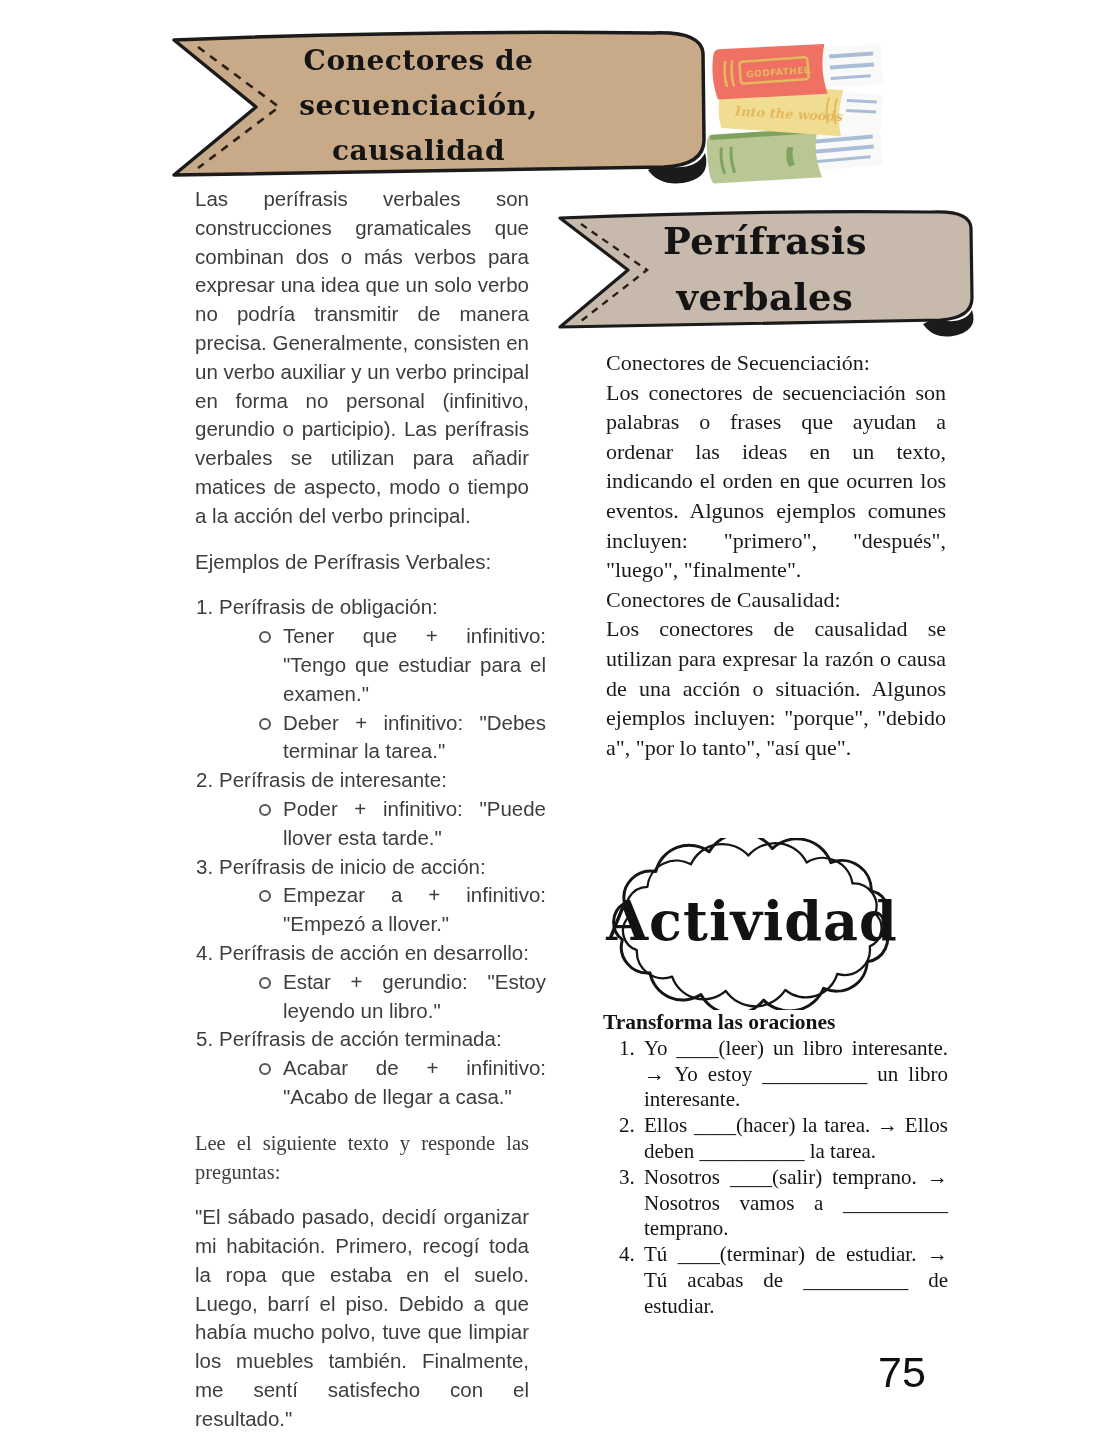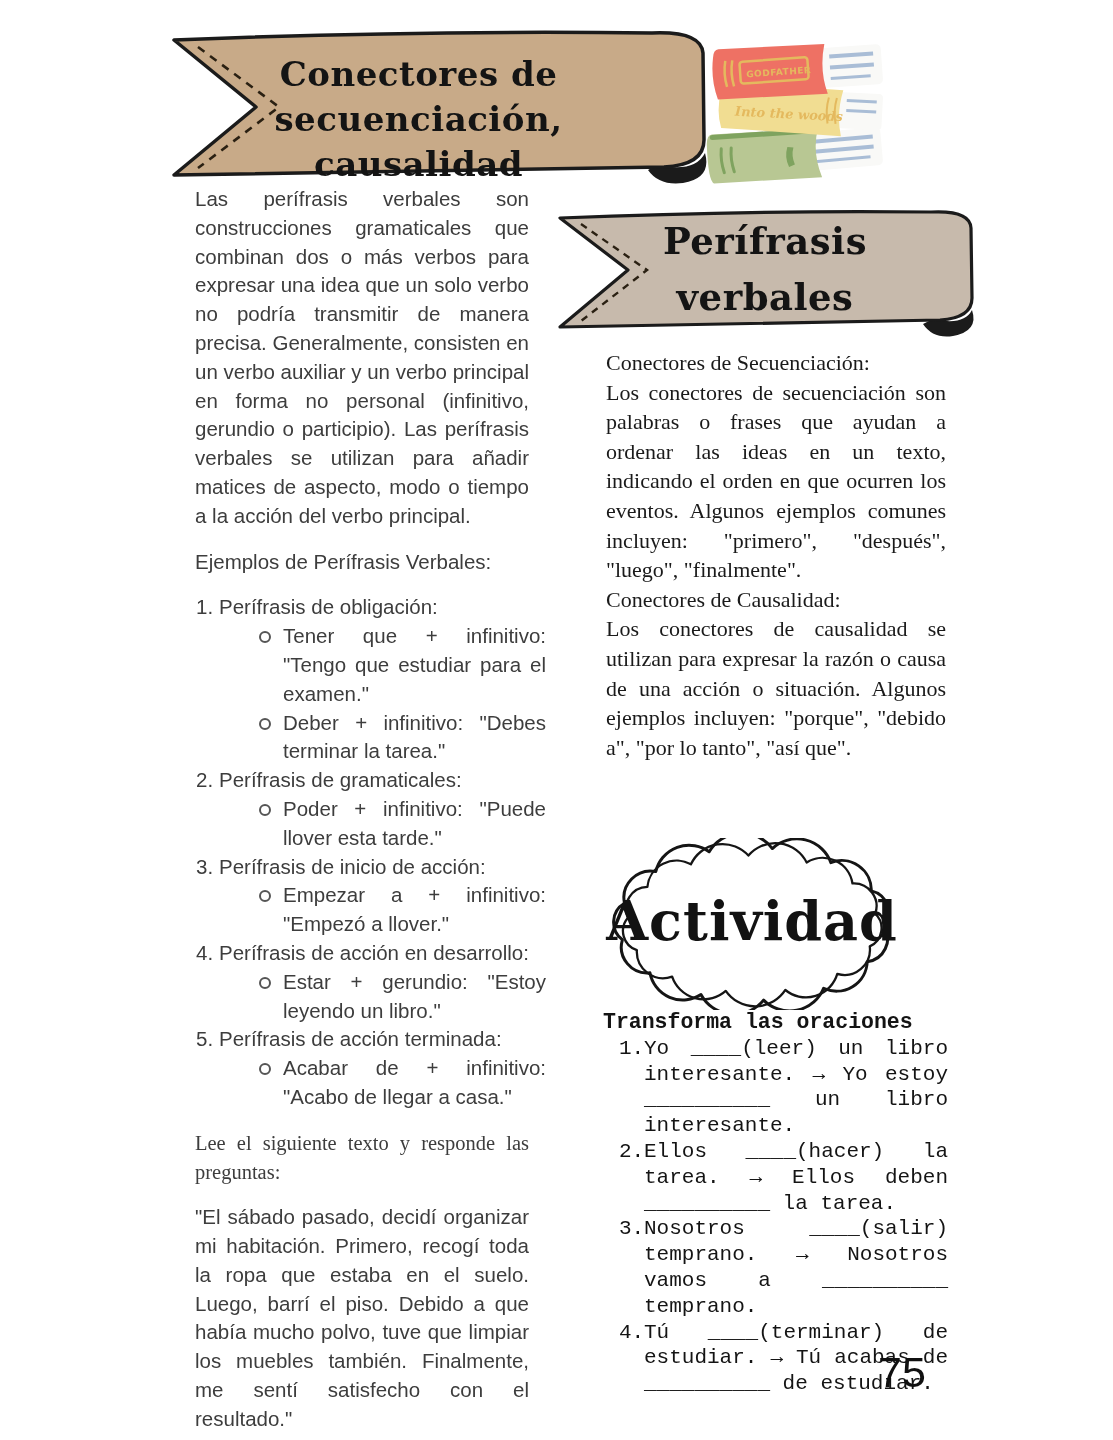--- a/index.html
+++ b/index.html
@@ -5,21 +5,21 @@
   html,body{margin:0;padding:0;background:#ffffff;}
   .page{position:relative;width:1113px;height:1440px;background:#ffffff;overflow:hidden;
         font-family:"Liberation Sans",sans-serif;color:#3d3d3d;}
 
   
   .banner{position:absolute;}
   .banner svg{display:block;}
   .banner-title{position:absolute;text-align:center;
       font-family:"DejaVu Serif",serif;font-weight:bold;color:#141414;}
   .banner1{left:152px;top:26px;width:558px;height:160px;}
-  .banner1 .banner-title{left:55px;right:80px;top:26px;font-size:34px;line-height:45px;letter-spacing:0.5px;}
+  .banner1 .banner-title{left:55px;right:80px;top:12px;font-size:28px;line-height:45px;letter-spacing:0.5px;}
   .banner2{left:543px;top:206px;width:436px;height:136px;}
   .banner2 .banner-title{left:55px;right:47px;top:7px;font-size:37px;line-height:56px;letter-spacing:0.5px;}
 
   
   .books{position:absolute;left:700px;top:24px;width:200px;height:165px;}
 
   
   .left-col{position:absolute;left:178px;top:168px;width:368px;
       font-size:20.5px;line-height:28.8px;color:#3d3d3d;}
   .left-col p{margin:17px;text-align:justify;}
@@ -49,21 +49,21 @@
 
   
   .badge{position:absolute;left:594px;top:838px;width:316px;height:172px;}
   .badge svg{position:absolute;inset:0;}
   .badge-label{position:absolute;inset:0;display:flex;align-items:center;justify-content:center;
       padding-bottom:6px;font-family:"DejaVu Serif",serif;font-weight:bold;font-size:54px;
       letter-spacing:1px;color:#121212;}
 
   
   .right-bottom{position:absolute;left:603px;top:1010px;width:345px;
-      font-family:Liberation Mono, monospace;font-size:21px;line-height:25.8px;color:#141414;}
+      font-family:Liberation Serif, serif;font-size:21px;line-height:25.8px;color:#141414;}
   .right-bottom h3{margin:0;font-size:21.5px;font-weight:bold;}
   .right-bottom p{margin:0;text-align:justify;}
   ol.transform{list-style:none;margin:0;padding:0 0 0 16px;}
   ol.transform>li{position:relative;padding-left:25px;text-align:justify;}
   ol.transform .num{position:absolute;left:0;top:0;}
 
   .page-number{position:absolute;left:862px;top:1348px;width:80px;text-align:center;
       font-family:"Liberation Sans",sans-serif;font-size:43px;color:#101010;}
 </style>
 </head>
@@ -141,21 +141,21 @@
       <li>
         <span class="num">1.</span>
         <span>Perífrasis de obligación:</span>
         <ul class="subs">
           <li>Tener que + infinitivo: "Tengo que estudiar para el examen."</li>
           <li>Deber + infinitivo: "Debes terminar la tarea."</li>
         </ul>
       </li>
       <li>
         <span class="num">2.</span>
-        <span>Perífrasis de gramaticales:</span>
+        <span>Perífrasis de interesante:</span>
         <ul class="subs">
           <li>Poder + infinitivo: "Puede llover esta tarde."</li>
         </ul>
       </li>
       <li>
         <span class="num">3.</span>
         <span>Perífrasis de inicio de acción:</span>
         <ul class="subs">
           <li>Empezar a + infinitivo: "Empezó a llover."</li>
         </ul>

